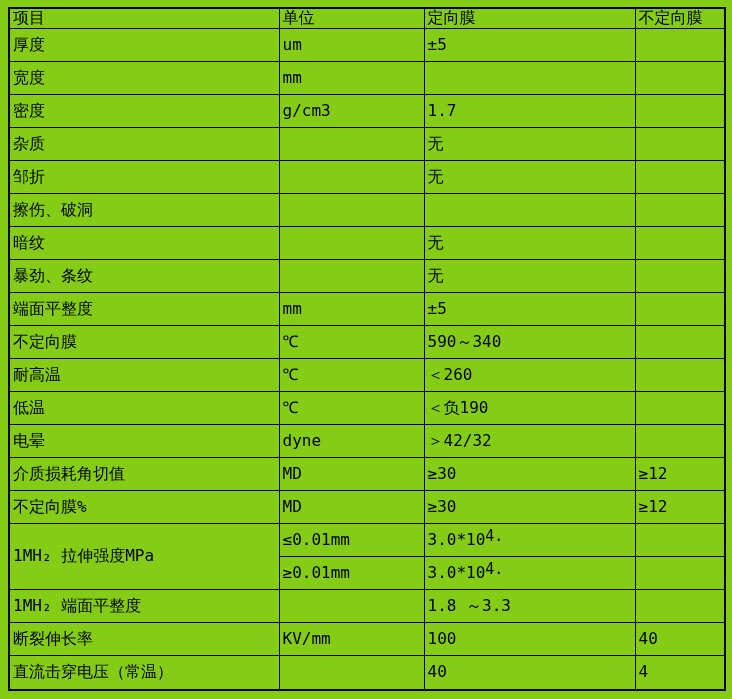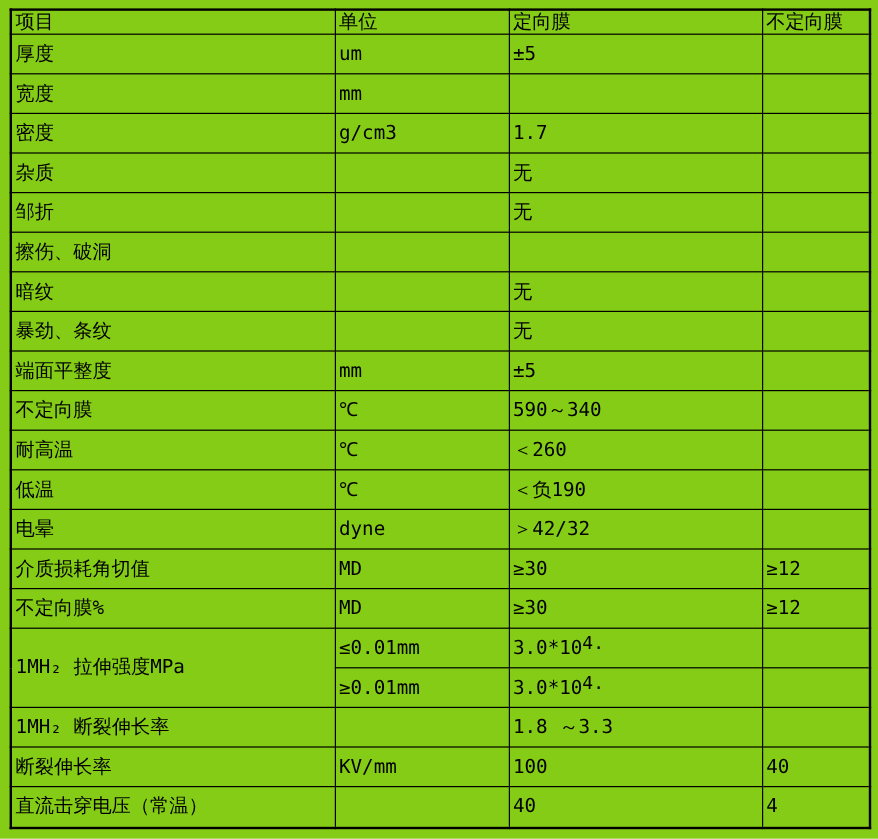--- a/index.html
+++ b/index.html
@@ -158,21 +158,21 @@
         <td>≤0.01mm</td>
         <td><span>3.0*10</span><sup>4.</sup></td>
         <td></td>
       </tr>
       <tr>
         <td>≥0.01mm</td>
         <td><span>3.0*10</span><sup>4.</sup></td>
         <td></td>
       </tr>
       <tr>
-        <td>1MH₂ 断裂伸长率</td>
+        <td>1MH₂ 端面平整度</td>
         <td></td>
         <td>1.8 ～3.3</td>
         <td></td>
       </tr>
       <tr>
         <td>断裂伸长率</td>
         <td>KV/mm</td>
         <td>100</td>
         <td>40</td>
       </tr>

